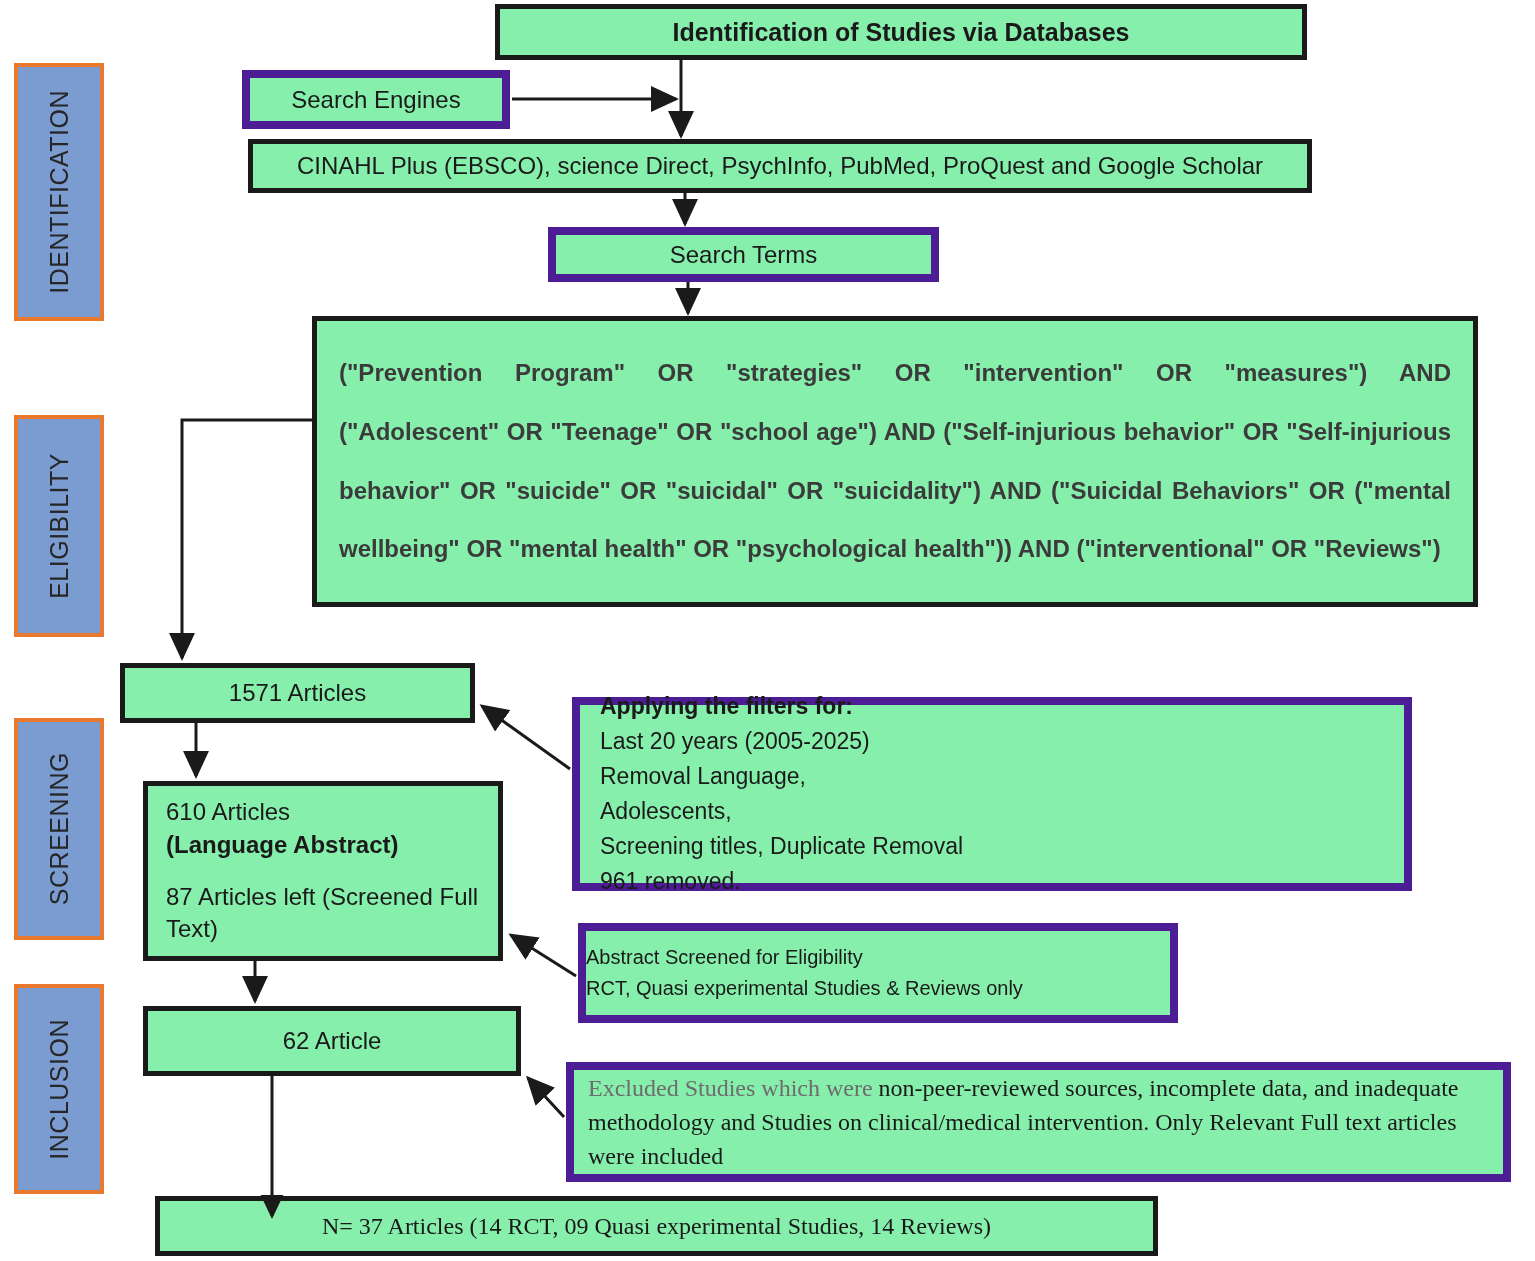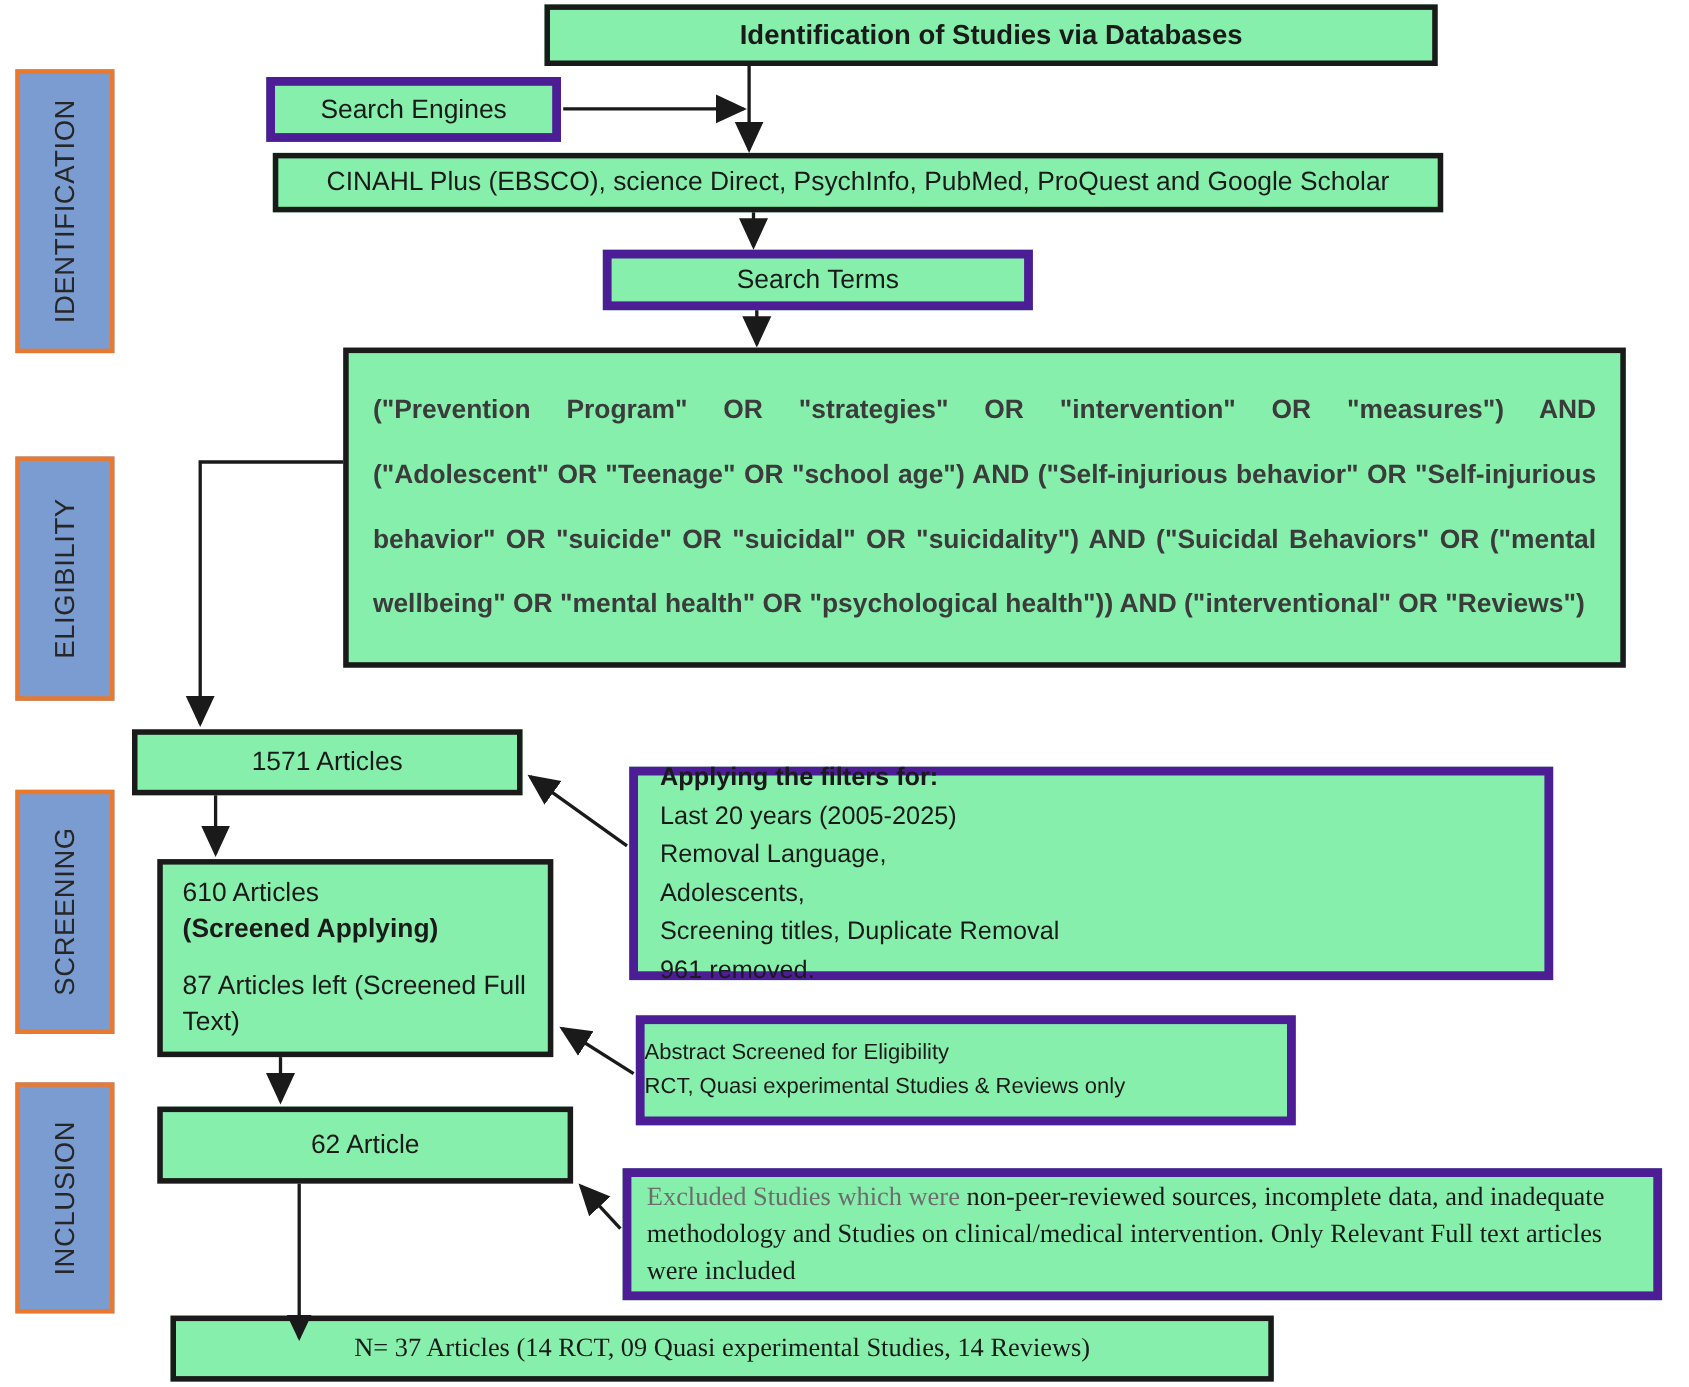--- a/index.html
+++ b/index.html
@@ -185,21 +185,21 @@
     </div>
   </div>
 
   <div class="box box-black ctr" style="left:120px; top:663px; width:355px; height:60px;">
     <div class="t-norm">1571 Articles</div>
   </div>
 
   <div class="box box-black lft" style="left:143px; top:781px; width:360px; height:180px;">
     <div class="t-articles">
       <div>610 Articles</div>
-      <div class="b">(Screened Applying)</div>
+      <div class="b">(Language Abstract)</div>
       <div style="height:20px;"></div>
       <div>87 Articles left (Screened Full Text)</div>
     </div>
   </div>
 
   <div class="box box-orange lft" style="left:572px; top:673px; width:840px; height:194px;margin-top:24px;">
     <div class="t-filters">
       <div class="b">Applying the filters for:</div>
       <div> Last 20 years (2005-2025)</div>
       <div>Removal Language,</div>

